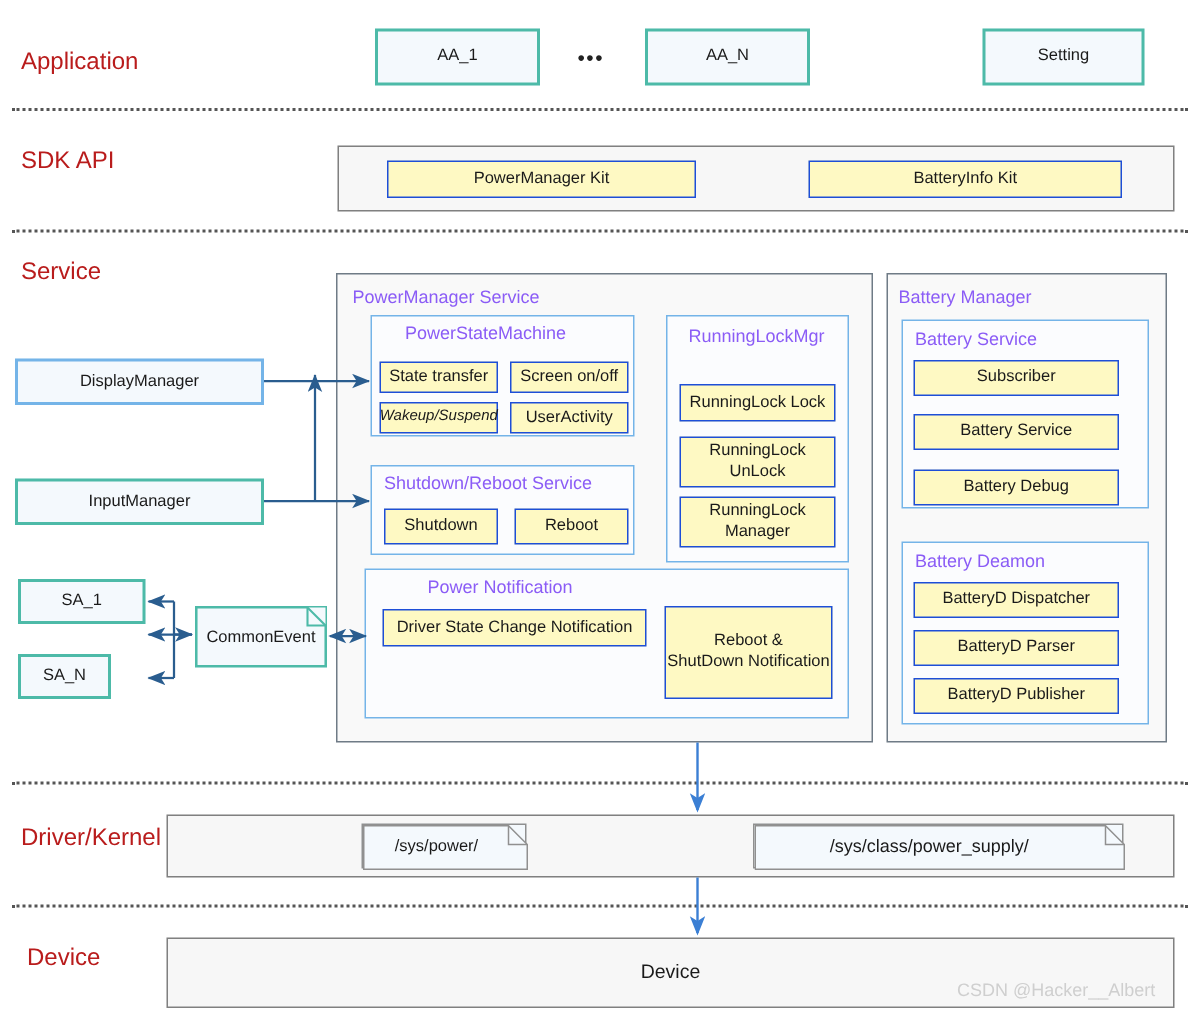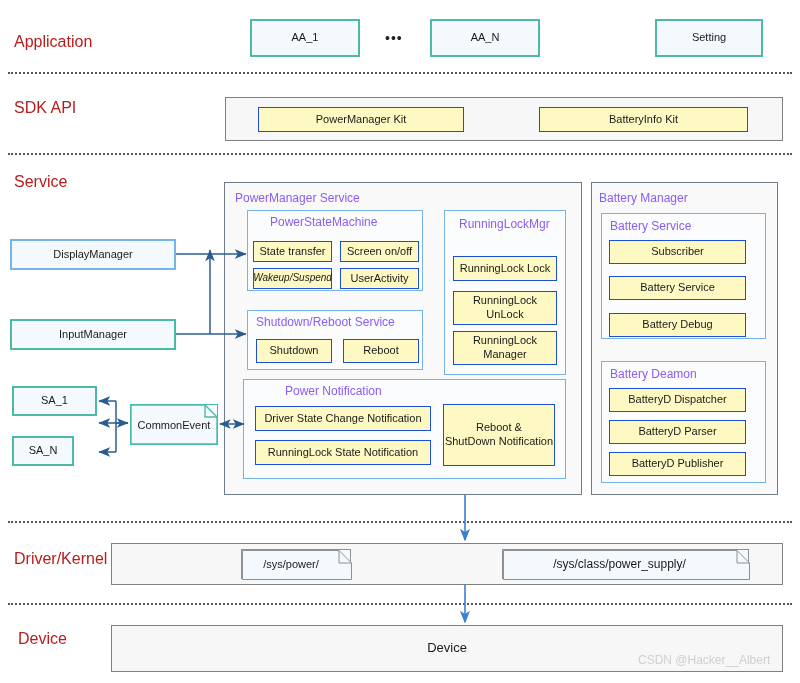--- a/index.html
+++ b/index.html
@@ -202,23 +202,20 @@
   </div>
   <div class="box" style="left:343px; top:339px; width:76px; height:24px;">
     <span>Reboot</span>
   </div>
 
   <div class="group inner" style="left:243px; top:379px; width:323px; height:100px;">
     <div class="group-title" style="left:9px; top:4px; font-size:12px;margin-left:32px;">Power Notification</div>
   </div>
   <div class="box" style="left:255px; top:406px; width:176px; height:25px;">
     <span>Driver State Change Notification</span>
-  </div>
-  <div class="box" style="left:255px; top:440px; width:176px; height:25px;">
-    <span>RunningLock State Notification</span>
   </div>
   <div class="box" style="left:443px; top:404px; width:112px; height:62px;">
     <span style="white-space:pre-line;">Reboot &amp;
 ShutDown Notification</span>
   </div>
 
   <div class="group outer" style="left:591px; top:182px; width:187px; height:313px;">
     <div class="group-title" style="left:7px; top:8px;">Battery Manager</div>
   </div>
 

